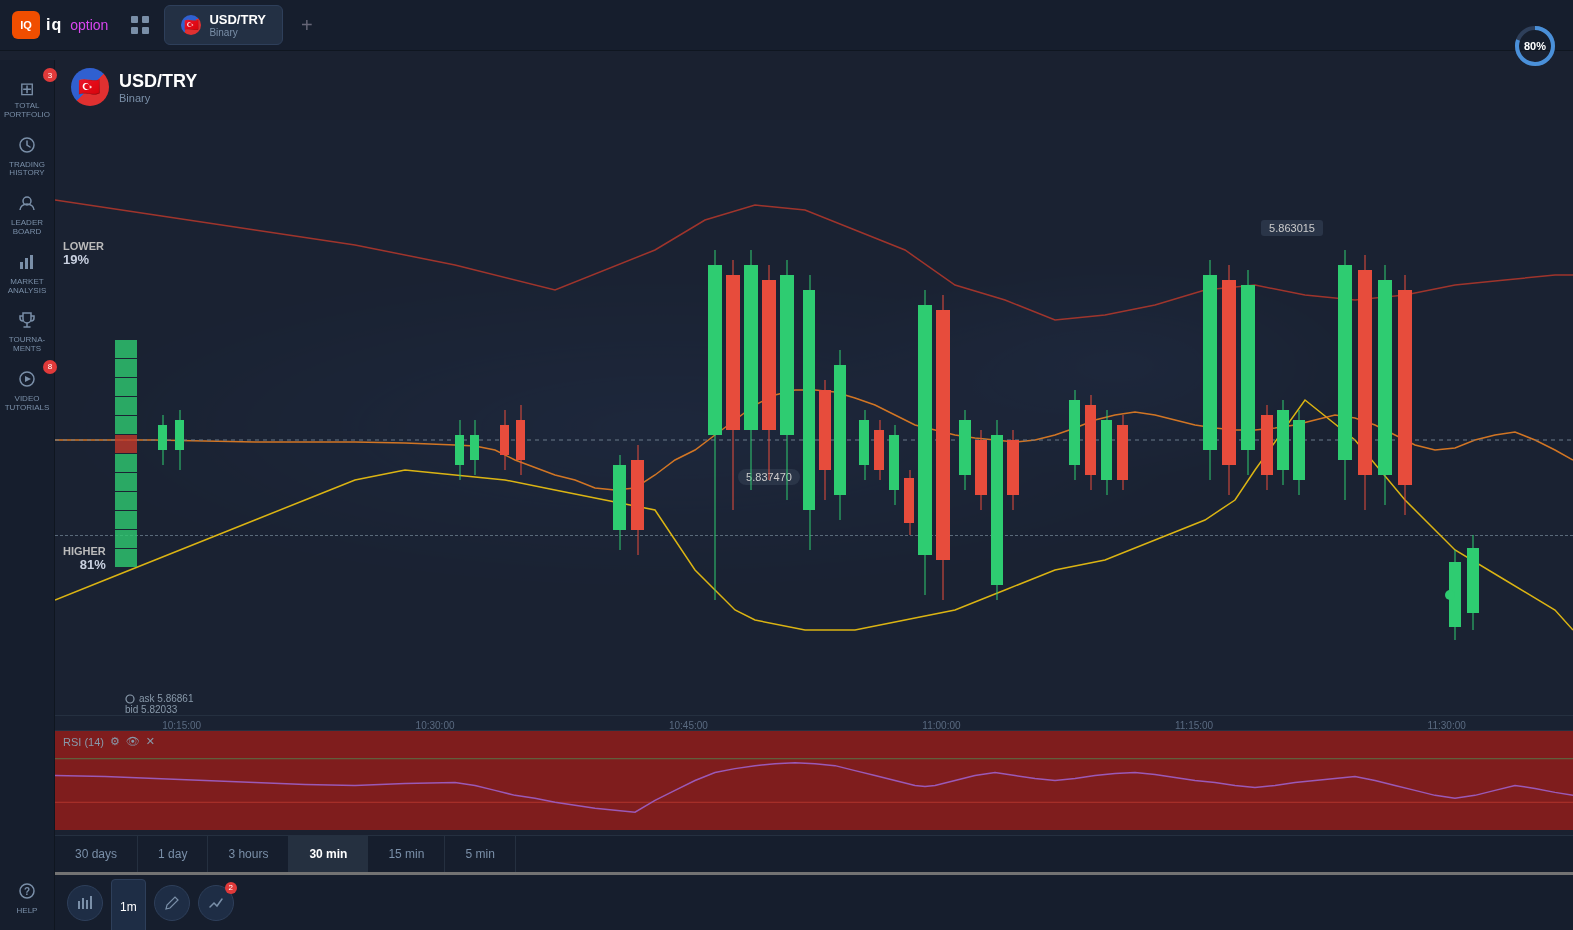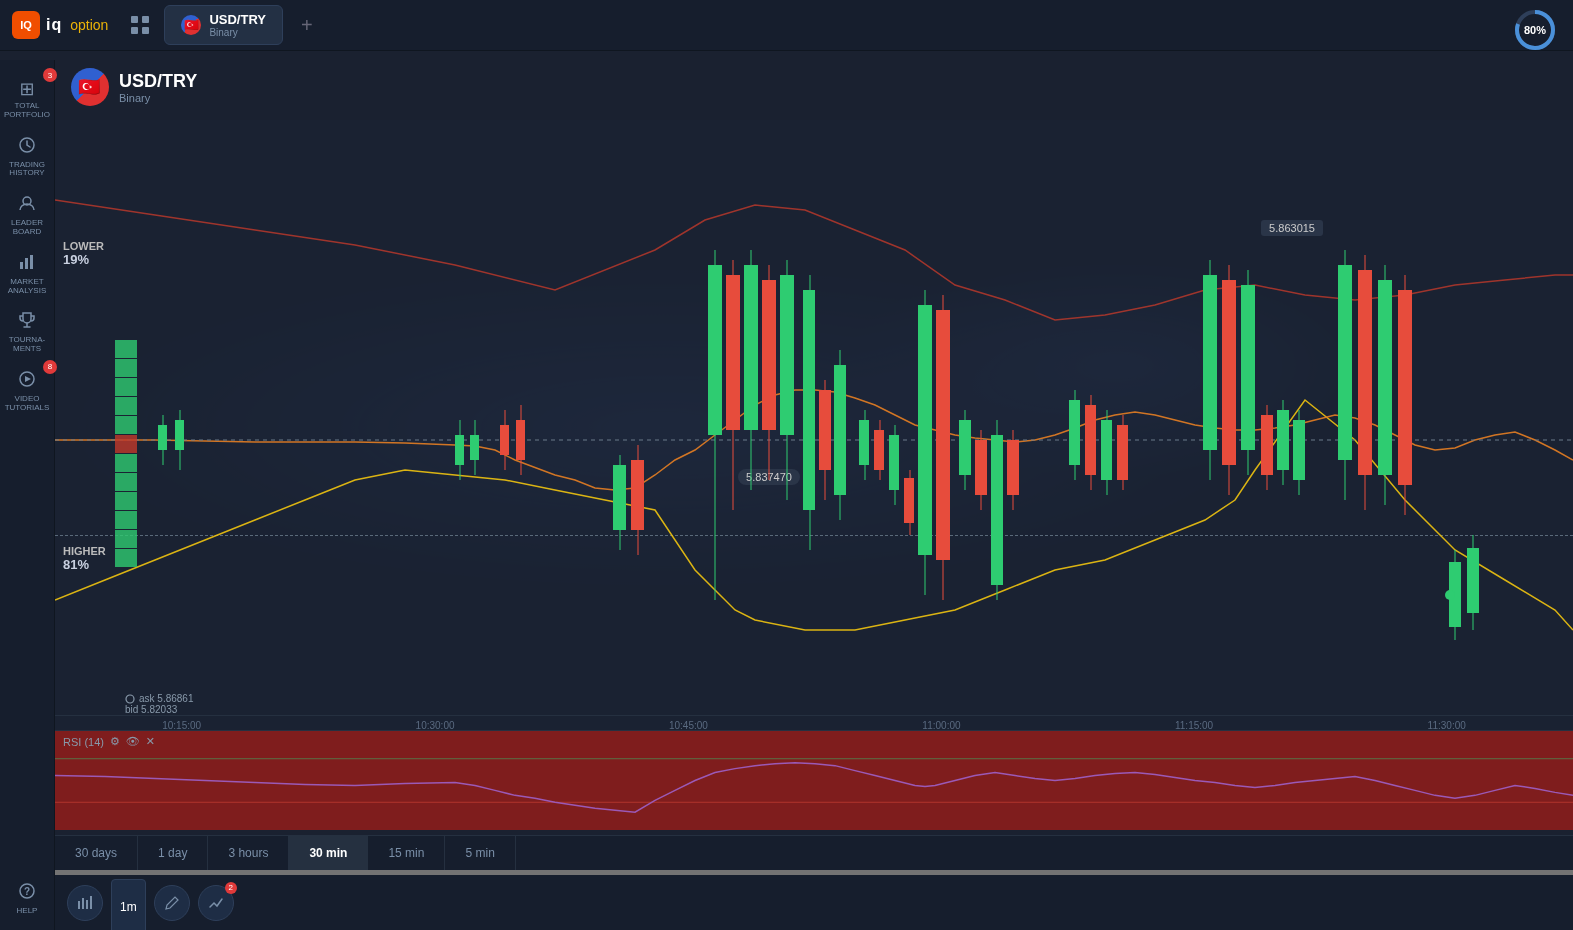--- a/index.html
+++ b/index.html
@@ -36,21 +36,21 @@
       background: #f04e00;
       border-radius: 6px;
       display: flex; align-items: center; justify-content: center;
       font-size: 11px; font-weight: bold; color: #fff;
     }
     #logo-text {
       font-size: 16px; font-weight: bold; color: #fff;
       letter-spacing: 1px;
     }
     #logo-option {
-      font-size: 14px; color: #eab308; margin-left: 2px;
+      font-size: 14px; color: #d946ef; margin-left: 2px;
     }
     #grid-icon {
       width: 32px; height: 32px;
       display: flex; align-items: center; justify-content: center;
       cursor: pointer;
       margin-right: 8px;
     }
     #active-tab {
       background: #233044;
       border-radius: 6px;
@@ -160,21 +160,21 @@
     }
     #lower-label .dir { font-size: 11px; color: #bbb; font-weight: bold; }
     #lower-label .pct { font-size: 13px; color: #c8d0e0; font-weight: bold; }
     #higher-label {
       position: absolute;
       left: 8px;
       top: 485px;
       z-index: 5;
     }
     #higher-label .dir { font-size: 11px; color: #bbb; font-weight: bold; }
-    #higher-label .pct { font-size: 13px; color: #c8d0e0; font-weight: bold; }
+    #higher-label .pct { font-size: 13px; color: #c8d0e0; font-weight: bold; text-align: right; }
 
     
     #green-blocks {
       position: absolute;
       left: 60px;
       top: 280px;
       z-index: 5;
       display: flex; flex-direction: column; gap: 1px;
     }
     .green-block {
@@ -218,21 +218,21 @@
       bottom: 0; left: 0; right: 0;
       height: 95px;
       background: #161e2d;
       border-top: 1px solid #253040;
       display: flex; flex-direction: column;
     }
     #time-frames {
       display: flex;
       align-items: center;
       height: 40px;
-      border-bottom: 5px solid #737373;
+      border-bottom: 3px solid #737373;
     }
     .tf-btn {
       padding: 6px 20px;
       font-size: 12px;
       color: #7a8fa8;
       cursor: pointer;
       border-right: 1px solid #253040;
       height: 100%;
       display: flex; align-items: center;
     }
@@ -336,21 +336,21 @@
   </div>
   <div id="active-tab">
     <div style="width:20px;height:20px;border-radius:50%;background:linear-gradient(to bottom right, #3060d0 50%, #e03030 50%);overflow:hidden;font-size:12px;display:flex;align-items:center;justify-content:center;">🇹🇷</div>
     <div>
       <div style="font-size:13px;font-weight:bold;color:#fff;">USD/TRY</div>
       <div style="font-size:10px;color:#7a8fa8;">Binary</div>
     </div>
   </div>
   <div id="add-tab">+</div>
 
-  <div style="position:absolute;right:16px;top:8px;">
+  <div style="position:absolute;right:16px;top:24px;">
     <svg width="44" height="44">
       <circle cx="22" cy="22" r="18" fill="none" stroke="#2e3f5a" stroke-width="4"></circle>
       <circle cx="22" cy="22" r="18" fill="none" stroke="#4a90d9" stroke-width="4" stroke-dasharray="113" stroke-dashoffset="22.6" transform="rotate(-90 22 22)"></circle>
       <text x="22" y="26" text-anchor="middle" fill="#fff" font-size="11" font-weight="bold">80%</text>
     </svg>
   </div>
 </div>
 
 <div id="sidebar">
 

